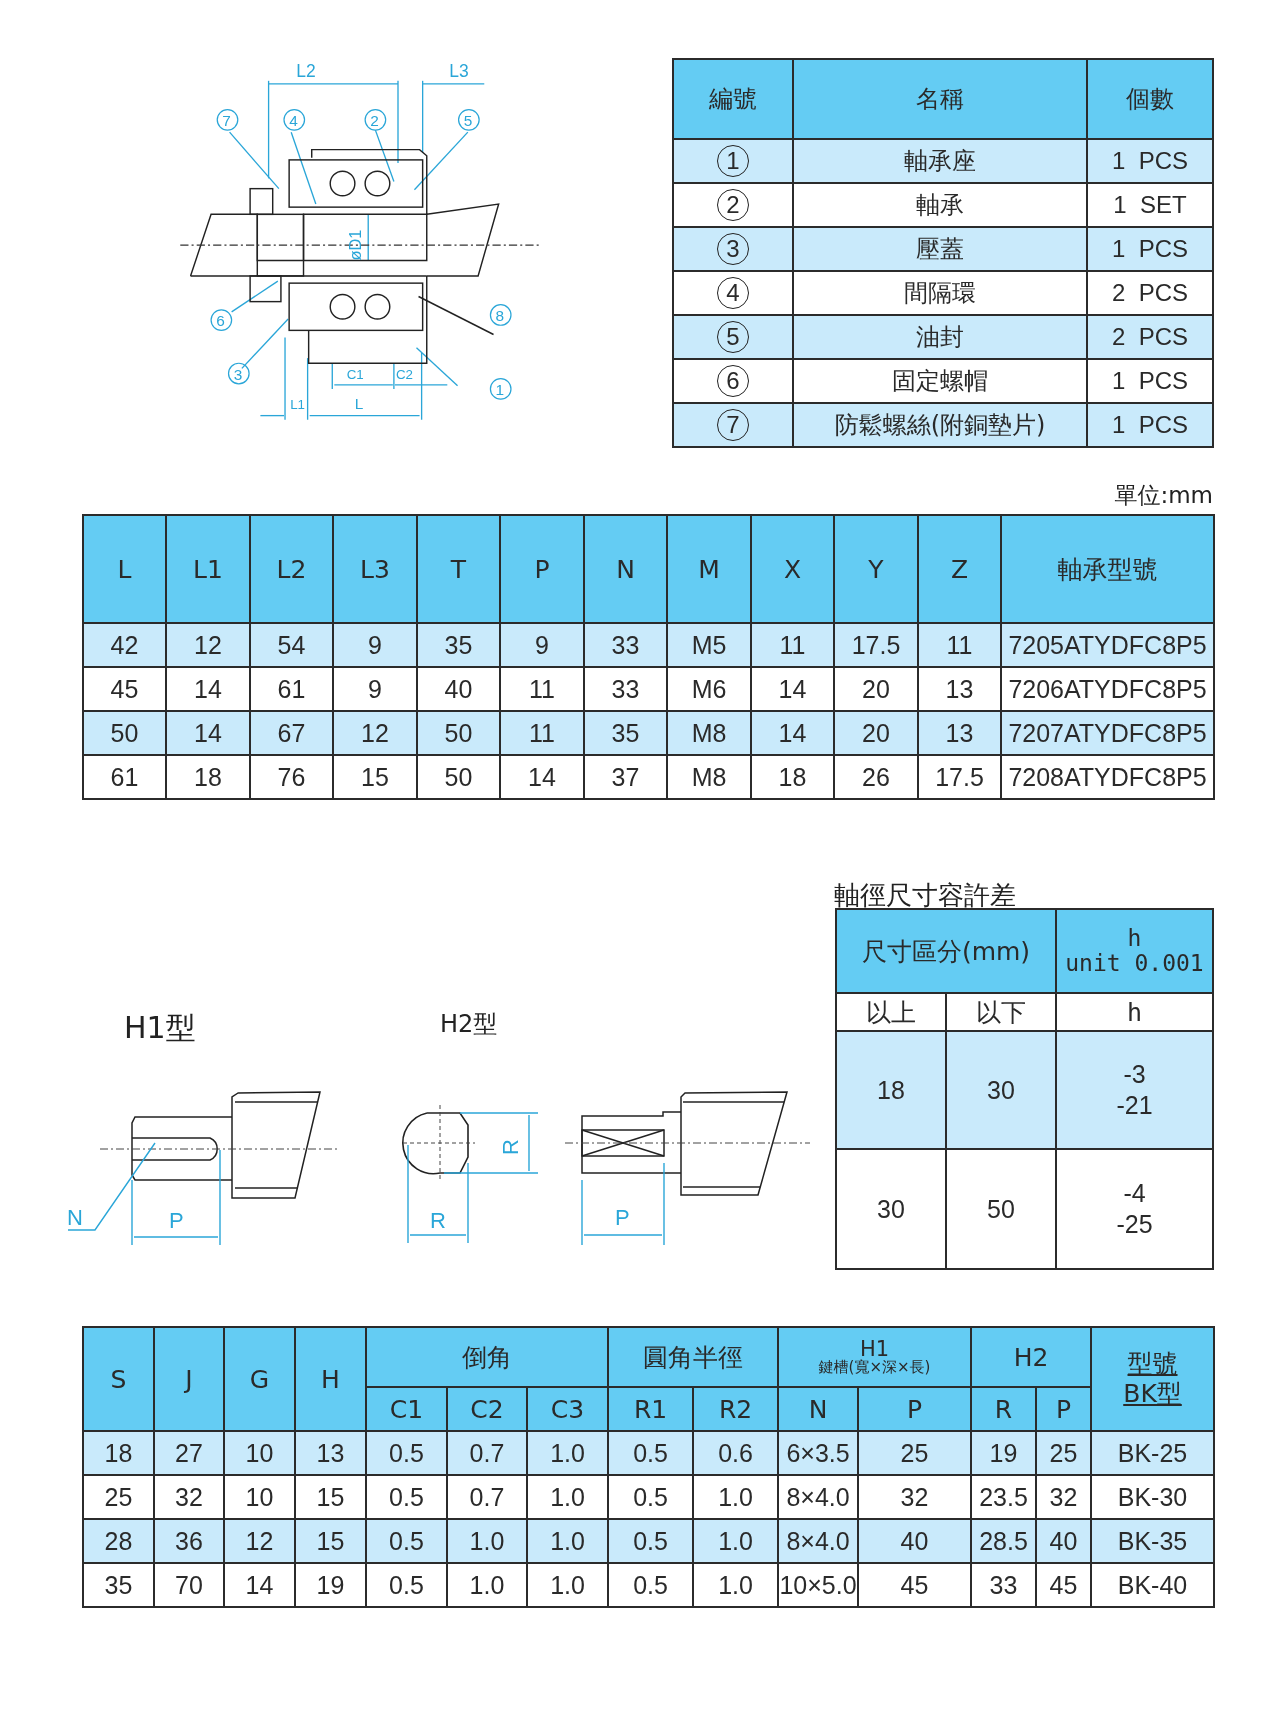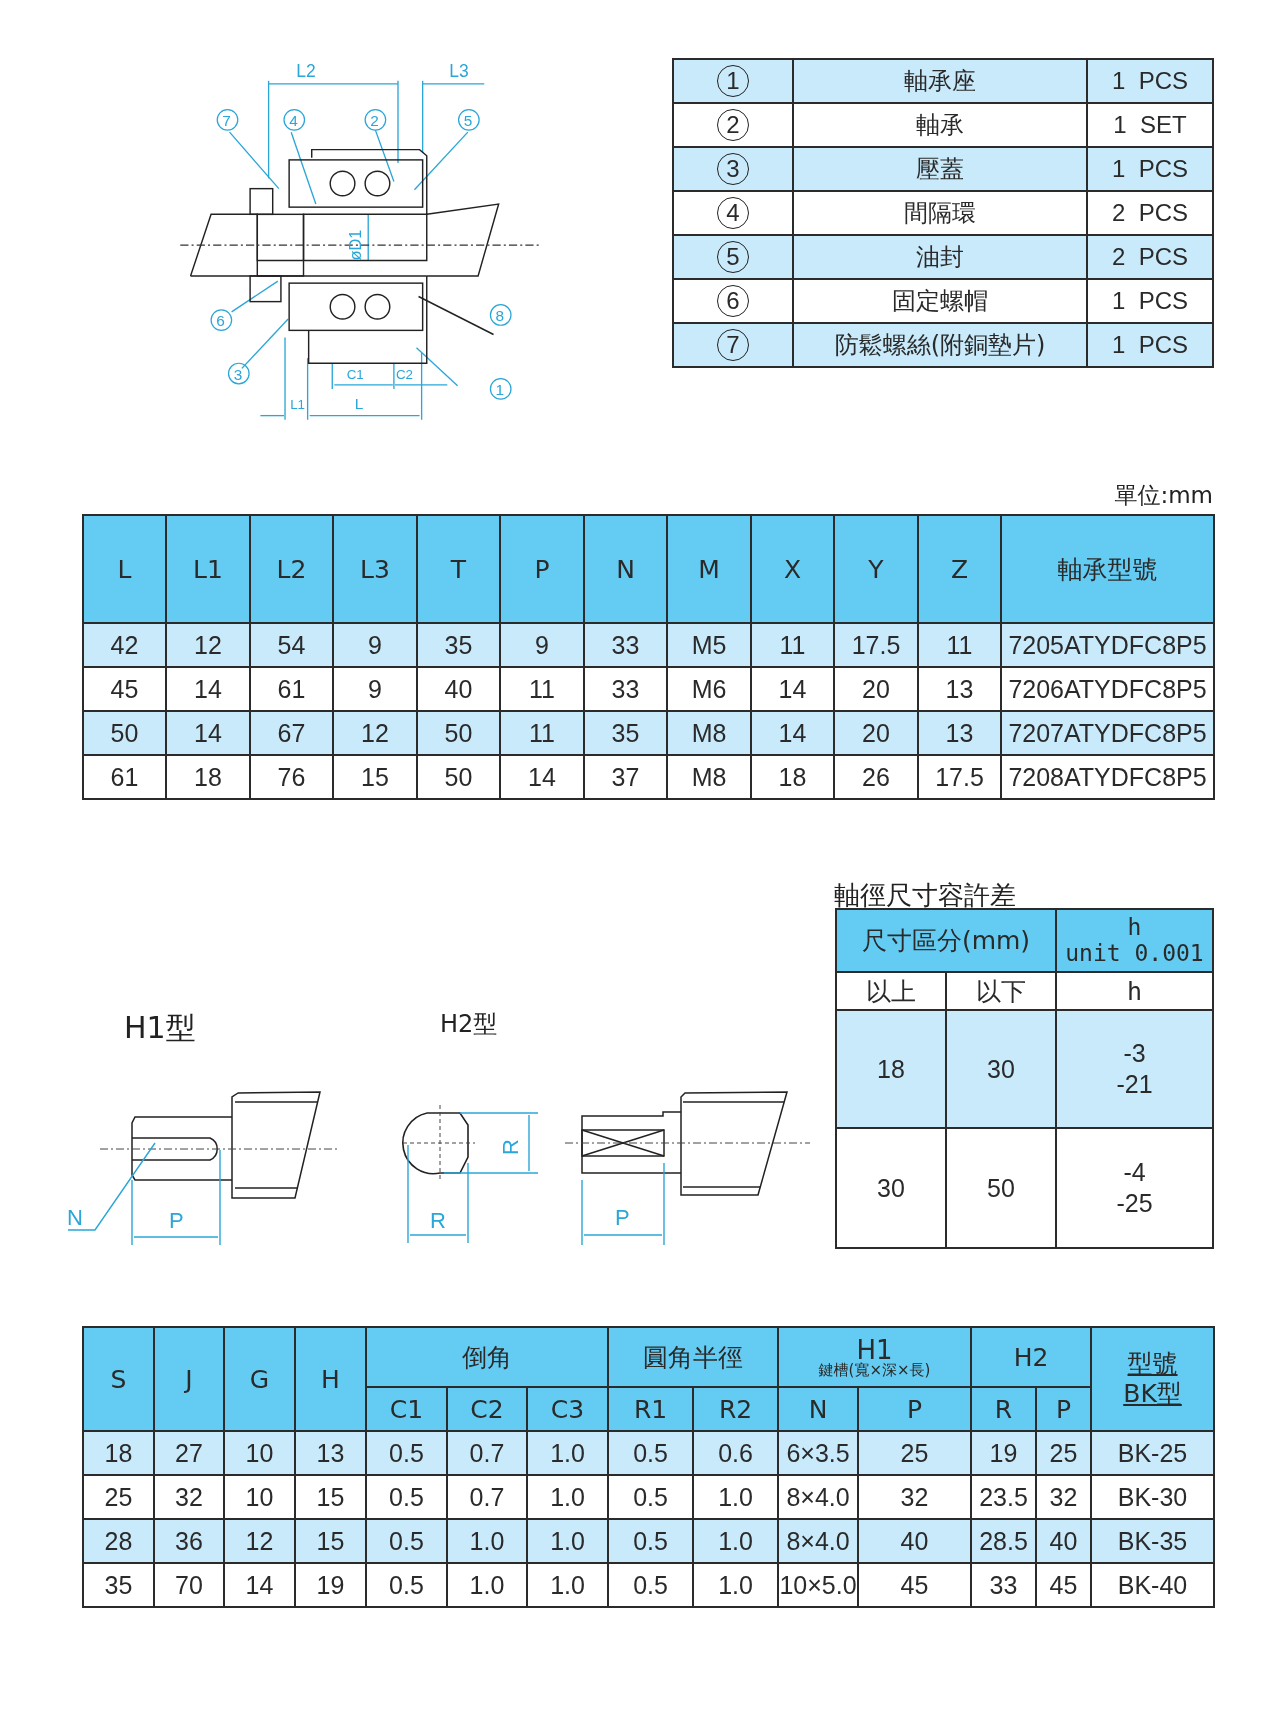--- a/index.html
+++ b/index.html
@@ -99,20 +99,25 @@
   </g>
 </svg>
 
 <table style="left:672px;top:58px;width:540px;font-size:24px;">
   <colgroup>
       <col style="width:120px">
       <col style="width:294px">
       <col style="width:126px">
     </colgroup>
   <tbody>
+      <tr class="hd" style="height:80px;">
+    <th>編號</th>
+    <th>名稱</th>
+    <th>個數</th>
+  </tr>
   <tr class="lt" style="height:44px;">
     <td><span class="circ">1</span></td>
     <td>軸承座</td>
     <td class="num" style="white-space:pre;">1  PCS</td>
   </tr>
   <tr class="wt" style="height:44px;">
     <td><span class="circ">2</span></td>
     <td>軸承</td>
     <td class="num" style="white-space:pre;">1  SET</td>
   </tr>
@@ -236,21 +241,21 @@
   </table>
 
 <div class="abs" style="left:834px;top:878px;font-size:26px;">軸徑尺寸容許差</div>
 <table style="left:835px;top:908px;width:377px;font-size:25px;">
   <colgroup>
       <col style="width:110px">
       <col style="width:110px">
       <col style="width:157px">
     </colgroup>
   <tbody>
-      <tr class="hd" style="height:63px;">
+      <tr class="hd" style="height:84px;">
     <th colspan="2">尺寸區分(mm)</th>
     <th style="line-height:1.1;font-family:'DejaVu Sans Mono',monospace;font-size:23px;">
       <div>h</div>
       <div>unit 0.001</div>
     </th>
   </tr>
   <tr class="wt" style="height:38px;">
     <td>以上</td>
     <td>以下</td>
     <td style="font-family:'DejaVu Sans Mono',monospace;">h</td>
@@ -352,21 +357,21 @@
   </colgroup>
   <tbody>
       <tr class="hd" style="height:60px;">
     <th rowspan="2">S</th>
     <th rowspan="2">J</th>
     <th rowspan="2">G</th>
     <th rowspan="2">H</th>
     <th colspan="3">倒角</th>
     <th colspan="2">圓角半徑</th>
     <th colspan="2" style="line-height:1.0;">
-      <div style="font-size:26px;">H1</div>
+      <div style="font-size:21px;">H1</div>
       <div style="font-size:15px;">鍵槽(寬×深×長)</div>
     </th>
     <th colspan="2">H2</th>
     <th rowspan="2" style="line-height:1.2;text-decoration:underline;">
       <div>型號</div>
       <div>BK型</div>
     </th>
   </tr>
   <tr class="hd" style="height:44px;">
     <th>C1</th>

